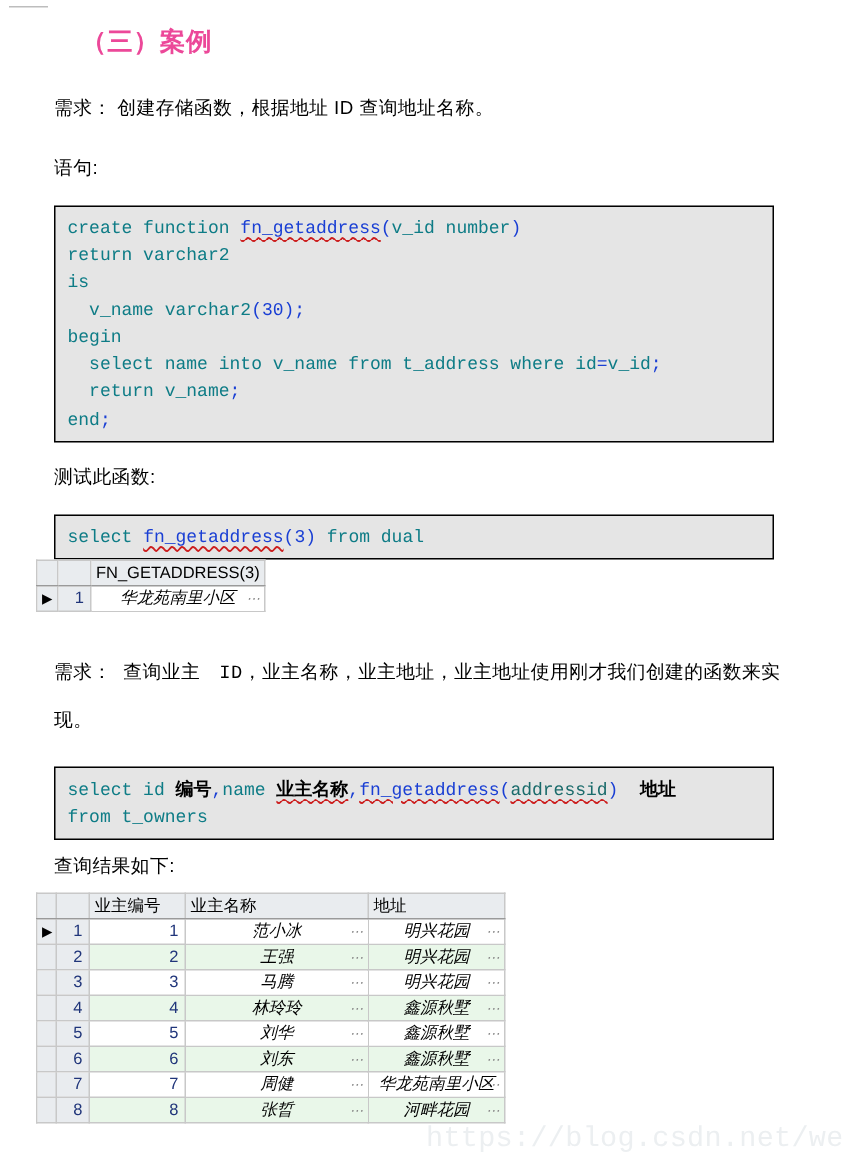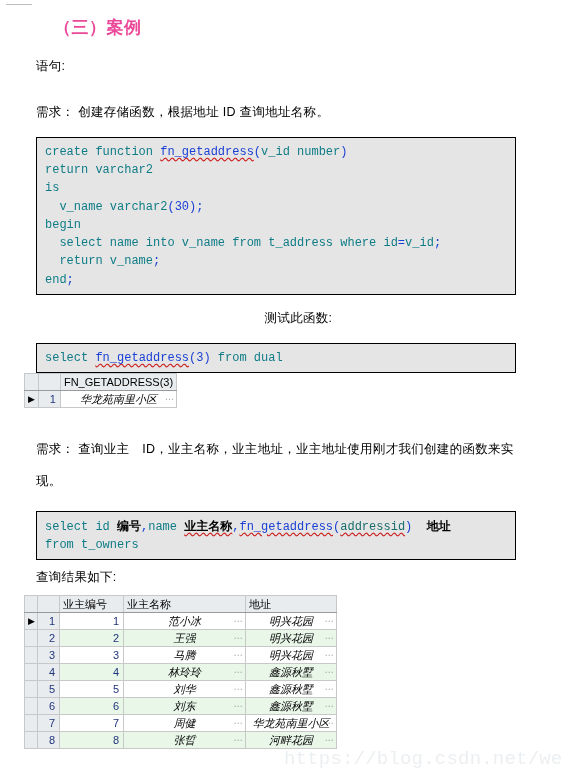--- a/index.html
+++ b/index.html
@@ -169,27 +169,27 @@
 </style>
 </head>
 <body>
 
 <div class="top-rule"></div>
 
 <div class="page">
 
   <h2 class="h-section">（三）案例</h2>
 
+  <p class="para" style="margin-top:22px;">需求： 创建存储函数，根据地址 ID 查询地址名称。</p>
+
   <p class="para" style="margin-top:16px;">语句:</p>
 
-  <p class="para" style="margin-top:22px;">需求： 创建存储函数，根据地址 ID 查询地址名称。</p>
-
   <div class="code-box" style="margin-top:10px;" id="code1"><span class="ln"><span class="kw">create function </span><span class="fnm">fn_getaddress</span><span class="plain">(</span><span class="kw">v_id number</span><span class="plain">)</span></span><span class="ln"><span class="kw">return varchar2</span></span><span class="ln"><span class="kw">is</span></span><span class="ln"><span class="kw">  v_name varchar2</span><span class="plain">(</span><span class="num">30</span><span class="plain">);</span></span><span class="ln"><span class="kw">begin</span></span><span class="ln"><span class="kw">  select name into v_name from t_address where id</span><span class="plain">=</span><span class="kw">v_id</span><span class="plain">;</span></span><span class="ln"><span class="kw">  return v_name</span><span class="plain">;</span></span><span class="ln"><span class="kw">end</span><span class="plain">;</span></span></div>
 
-  <p class="para" style="margin-top:12px;text-align:center;">测试此函数:</p>
+  <p class="para" style="margin-top:12px;">测试此函数:</p>
 
   <div class="code-box" style="margin-top:6px;" id="code2"><span class="ln"><span class="kw">select </span><span class="fnm">fn_getaddress</span><span class="plain">(</span><span class="num">3</span><span class="plain">) </span><span class="kw">from dual</span></span></div>
 
 
   <div class="grid-wrap">
     <table class="grid grid-small" id="grid-small">
         <thead>
           <tr>
             <th class="c-blank"></th>
             <th class="c-num"></th>
@@ -199,21 +199,21 @@
         <tbody>
           <tr class="row-wht">
             <td class="rowmark">▶</td>
             <td class="rownum">1</td>
             <td class="val-txt">华龙苑南里小区<span class="ell">⋯</span></td>
           </tr>
         </tbody>
       </table>
   </div>
 
-  <p class="para-wide" style="margin-top:26px;">需求： 查询业主　ID，业主名称，业主地址，业主地址使用刚才我们创建的函数来实现。</p>
+  <p class="para-wide" style="margin-top:26px;font-family:Liberation Mono, monospace;">需求： 查询业主　ID，业主名称，业主地址，业主地址使用刚才我们创建的函数来实现。</p>
 
   <div class="code-box" style="margin-top:10px;" id="code3"><span class="ln"><span class="kw">select id </span><span class="cn">编号</span><span class="plain">,</span><span class="kw">name </span><span class="cn-u">业主名称</span><span class="plain">,</span><span class="fnm">fn_getaddress</span><span class="plain">(</span><span class="sq">addressid</span><span class="plain">)  </span><span class="cn">地址</span></span><span class="ln"><span class="kw">from t_owners</span></span></div>
 
   <p class="para" style="margin-top:6px;margin-bottom:5px;">查询结果如下:</p>
 
   <div class="grid-wrap">
     <table class="grid grid-big" id="grid-big">
         <thead>
           <tr>
             <th style="width: 13px;"></th>

